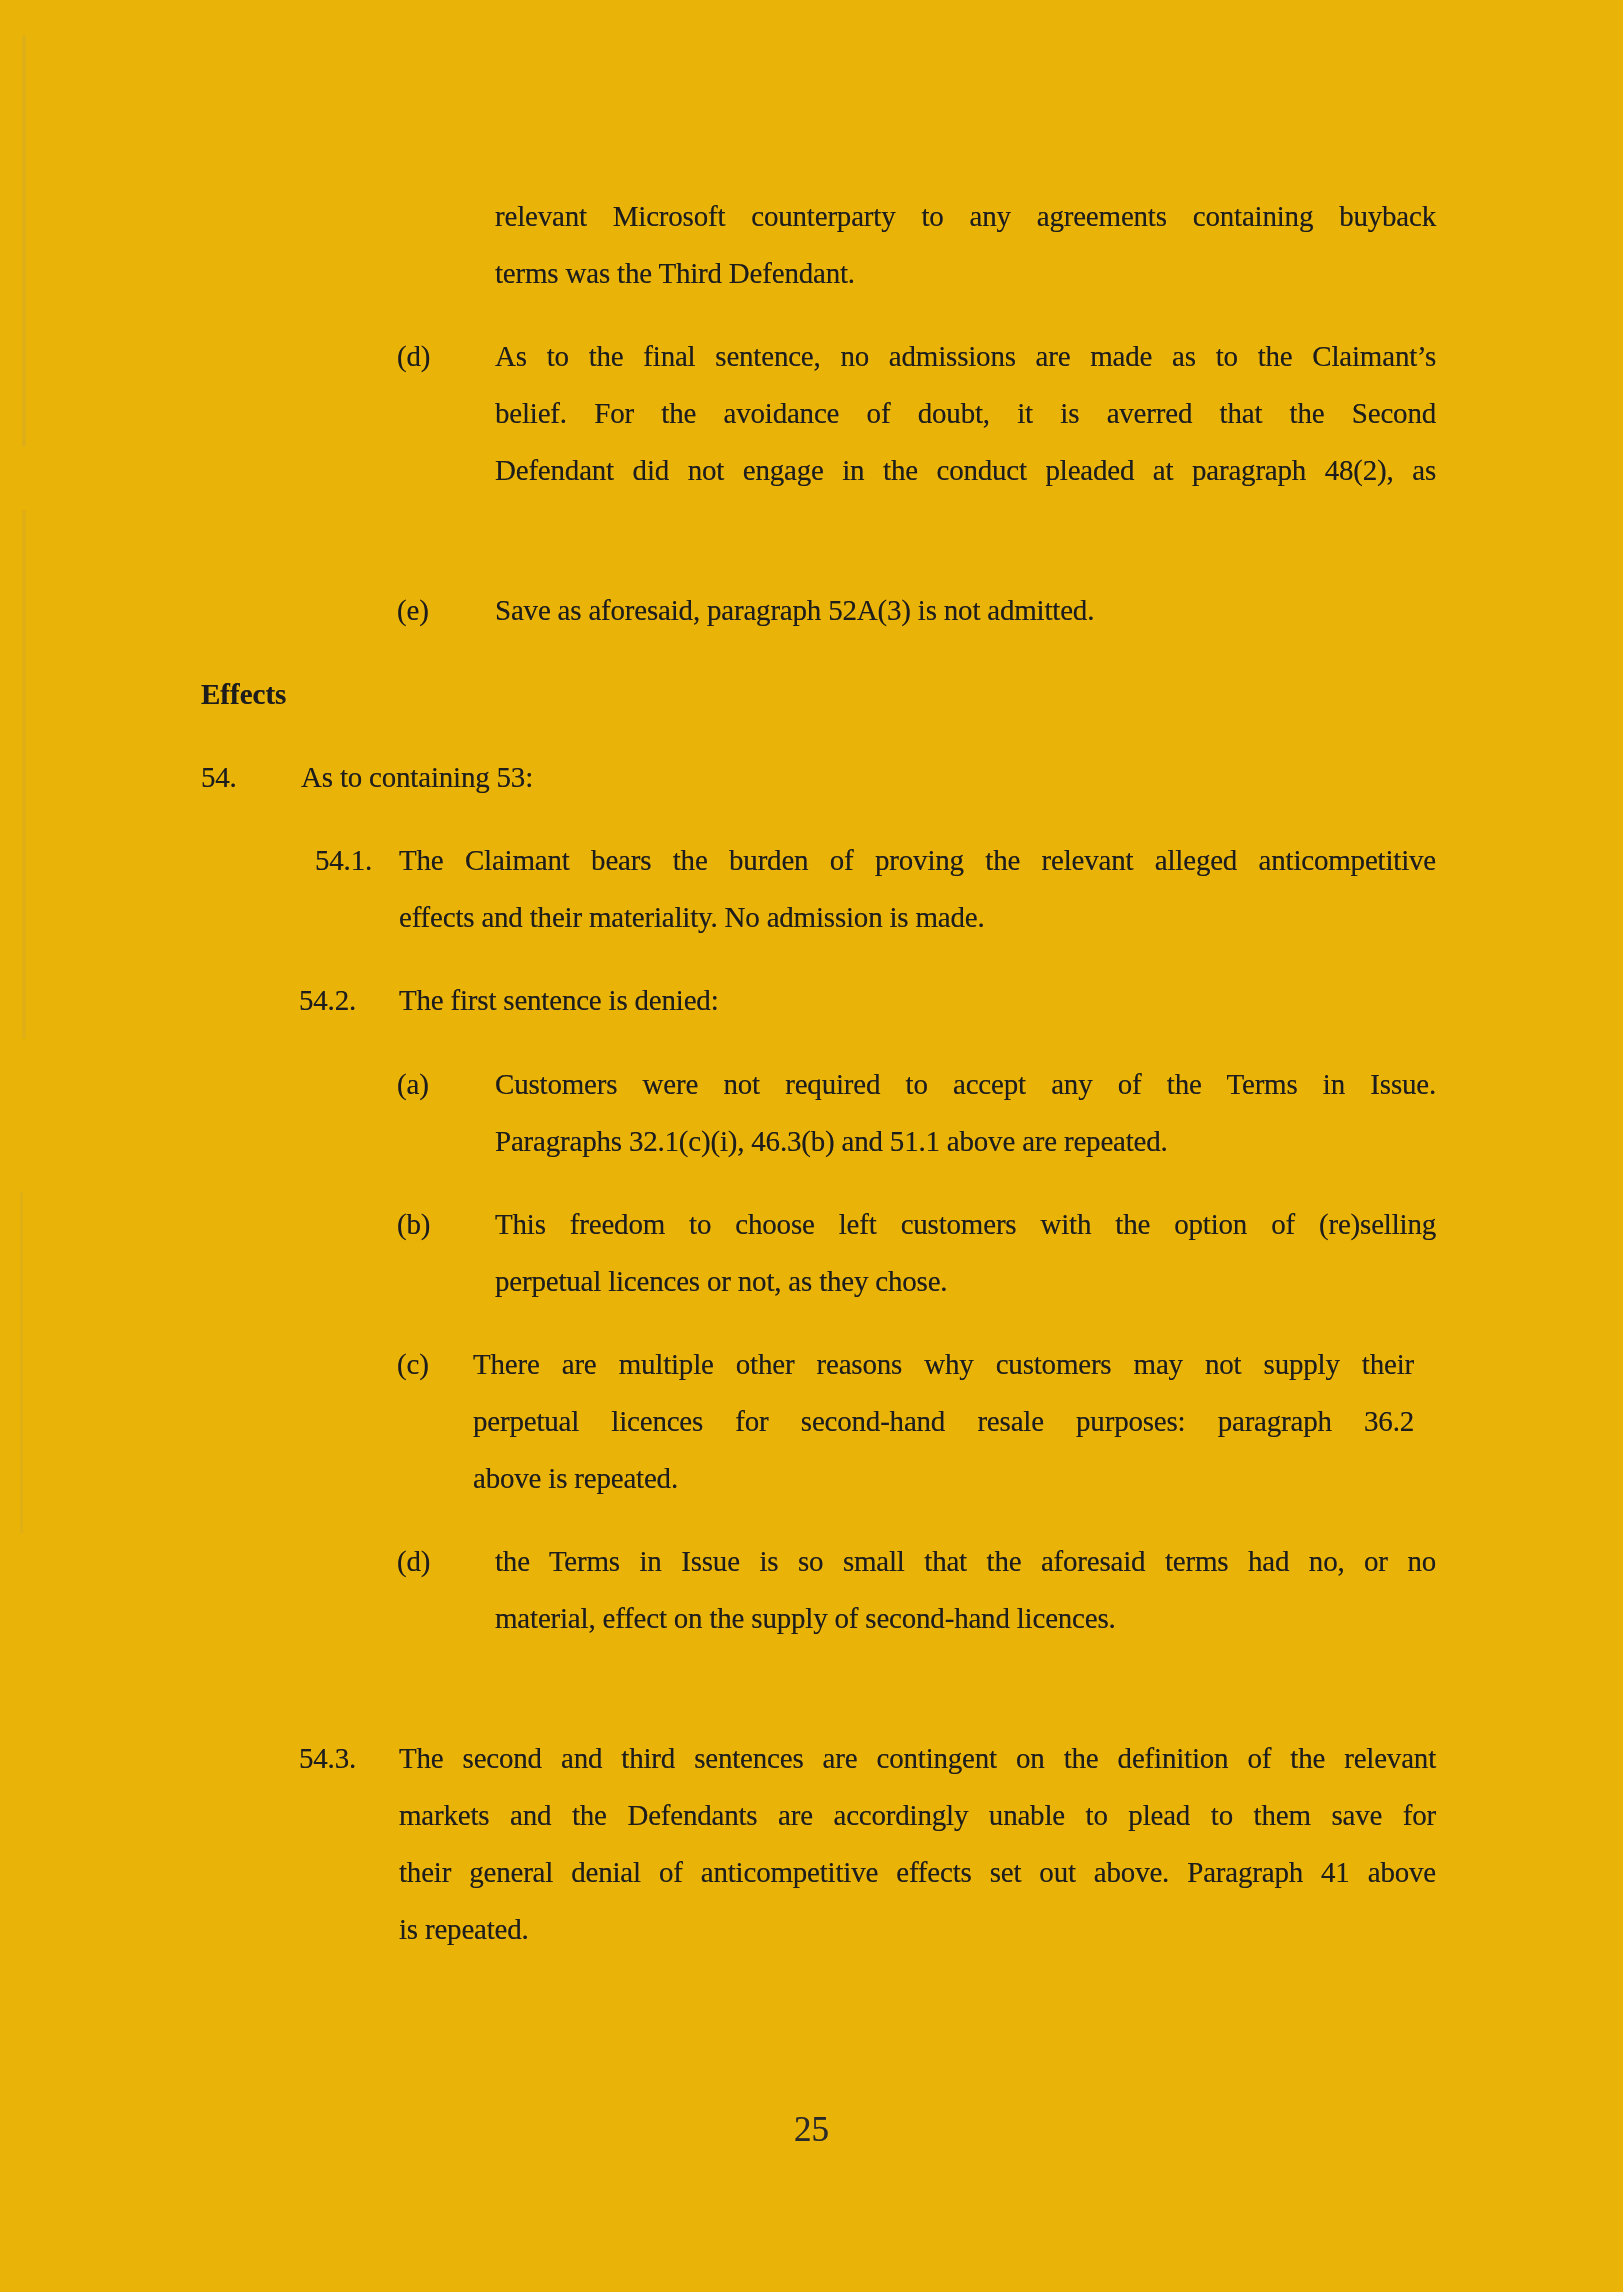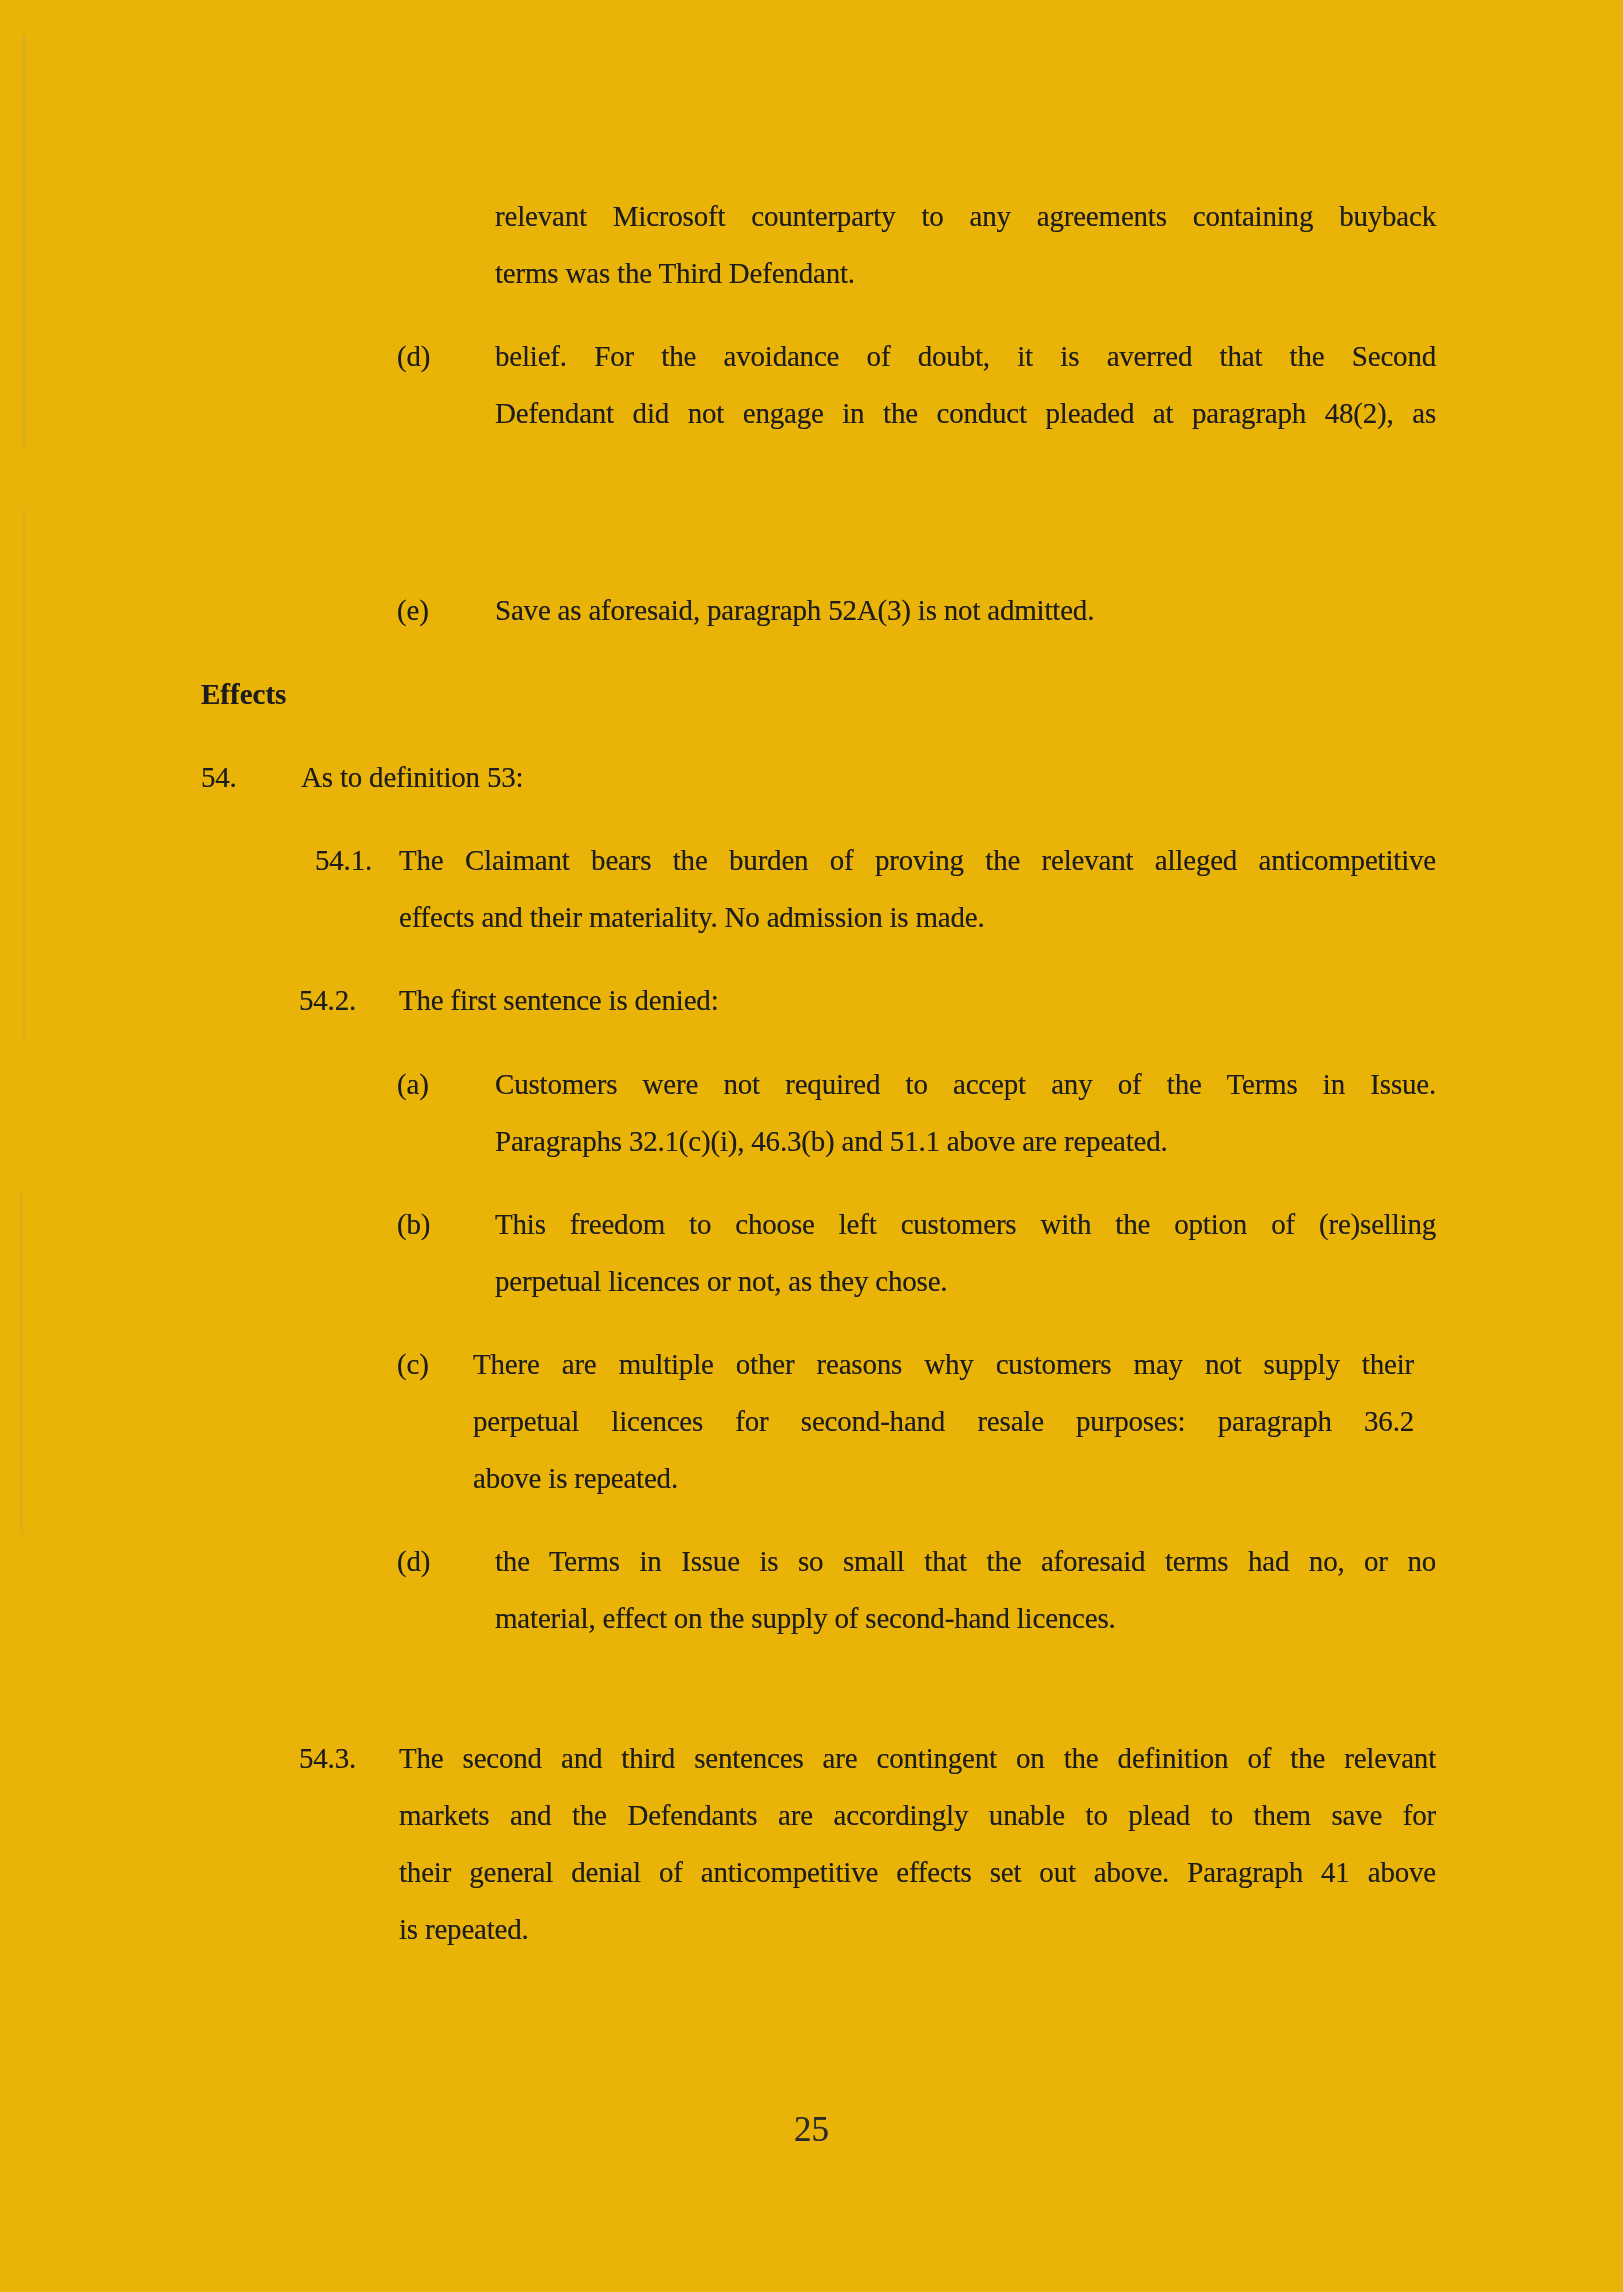--- a/index.html
+++ b/index.html
@@ -52,39 +52,40 @@
 
   <div class="block" style="top: 188px; height: 114px;">
       <div class="text" style="left: 495px; width: 941px;">
         <div class="line just">relevant Microsoft counterparty to any agreements containing buyback</div>
         <div class="line">terms was the Third Defendant.</div>
       </div>
     </div>
     <div class="block" style="top: 328px; height: 227px;">
       <span class="marker" style="left: 397px;">(d)</span>
       <div class="text" style="left: 495px; width: 941px;">
+        <div class="line just">As to the final sentence, no admissions are made as to the Claimant’s</div>
         <div class="line just">belief. For the avoidance of doubt, it is averred that the Second</div>
         <div class="line just">Defendant did not engage in the conduct pleaded at paragraph 48(2), as</div>
       </div>
     </div>
     <div class="block" style="top: 582px; height: 57px;">
       <span class="marker" style="left: 397px;">(e)</span>
       <div class="text" style="left: 495px; width: 941px;">
         <div class="line">Save as aforesaid, paragraph 52A(3) is not admitted.</div>
       </div>
     </div>
     <div class="block heading" style="top: 666px; height: 57px;">
       <div class="text" style="left: 201px; width: 1235px;">
         <div class="line">Effects</div>
       </div>
     </div>
     <div class="block" style="top: 749px; height: 57px;">
       <span class="marker" style="left: 201px;">54.</span>
       <div class="text" style="left: 301px; width: 1135px;">
-        <div class="line">As to definition 53:</div>
+        <div class="line">As to containing 53:</div>
       </div>
     </div>
     <div class="block" style="top: 832px; height: 114px;">
       <span class="marker" style="left: 299px; margin-left: 16px;">54.1.</span>
       <div class="text" style="left: 399px; width: 1037px;">
         <div class="line just">The Claimant bears the burden of proving the relevant alleged anticompetitive</div>
         <div class="line">effects and their materiality. No admission is made.</div>
       </div>
     </div>
     <div class="block" style="top: 972px; height: 57px;">

